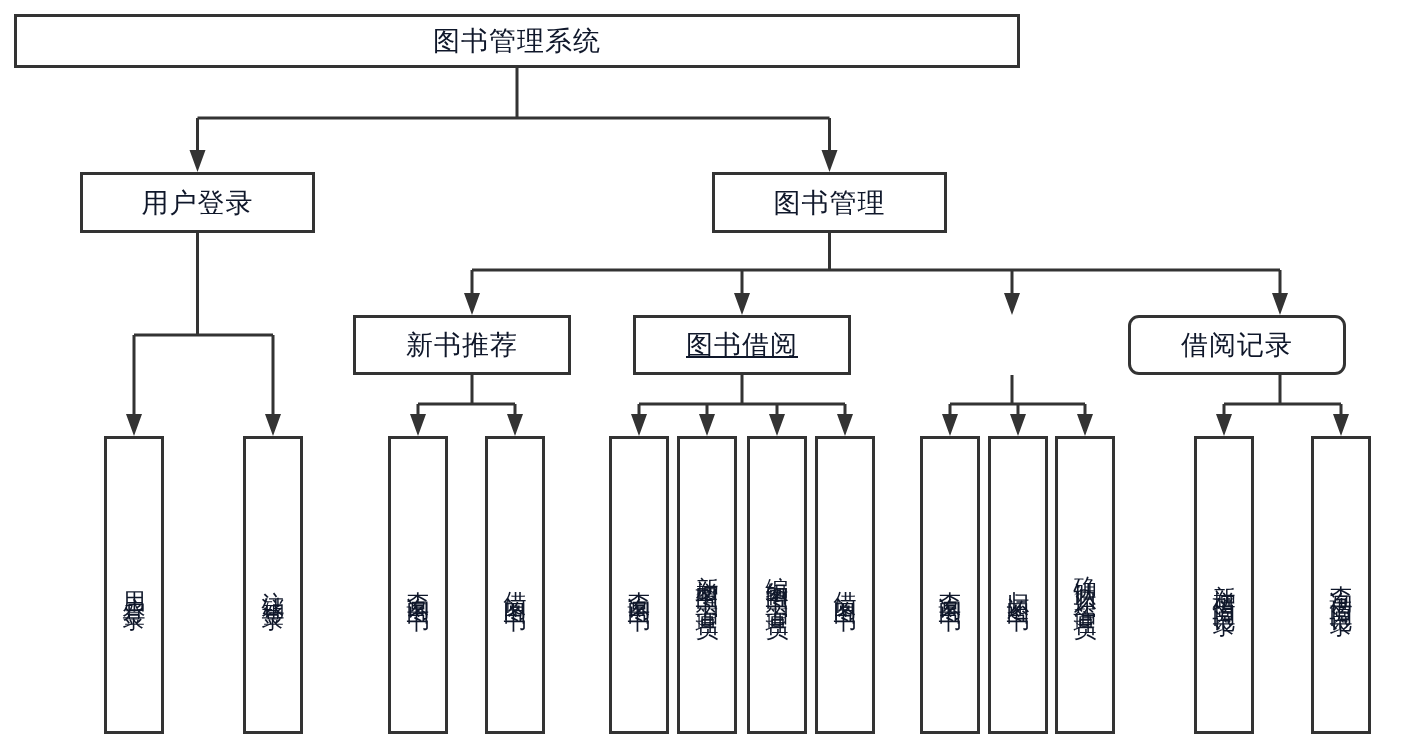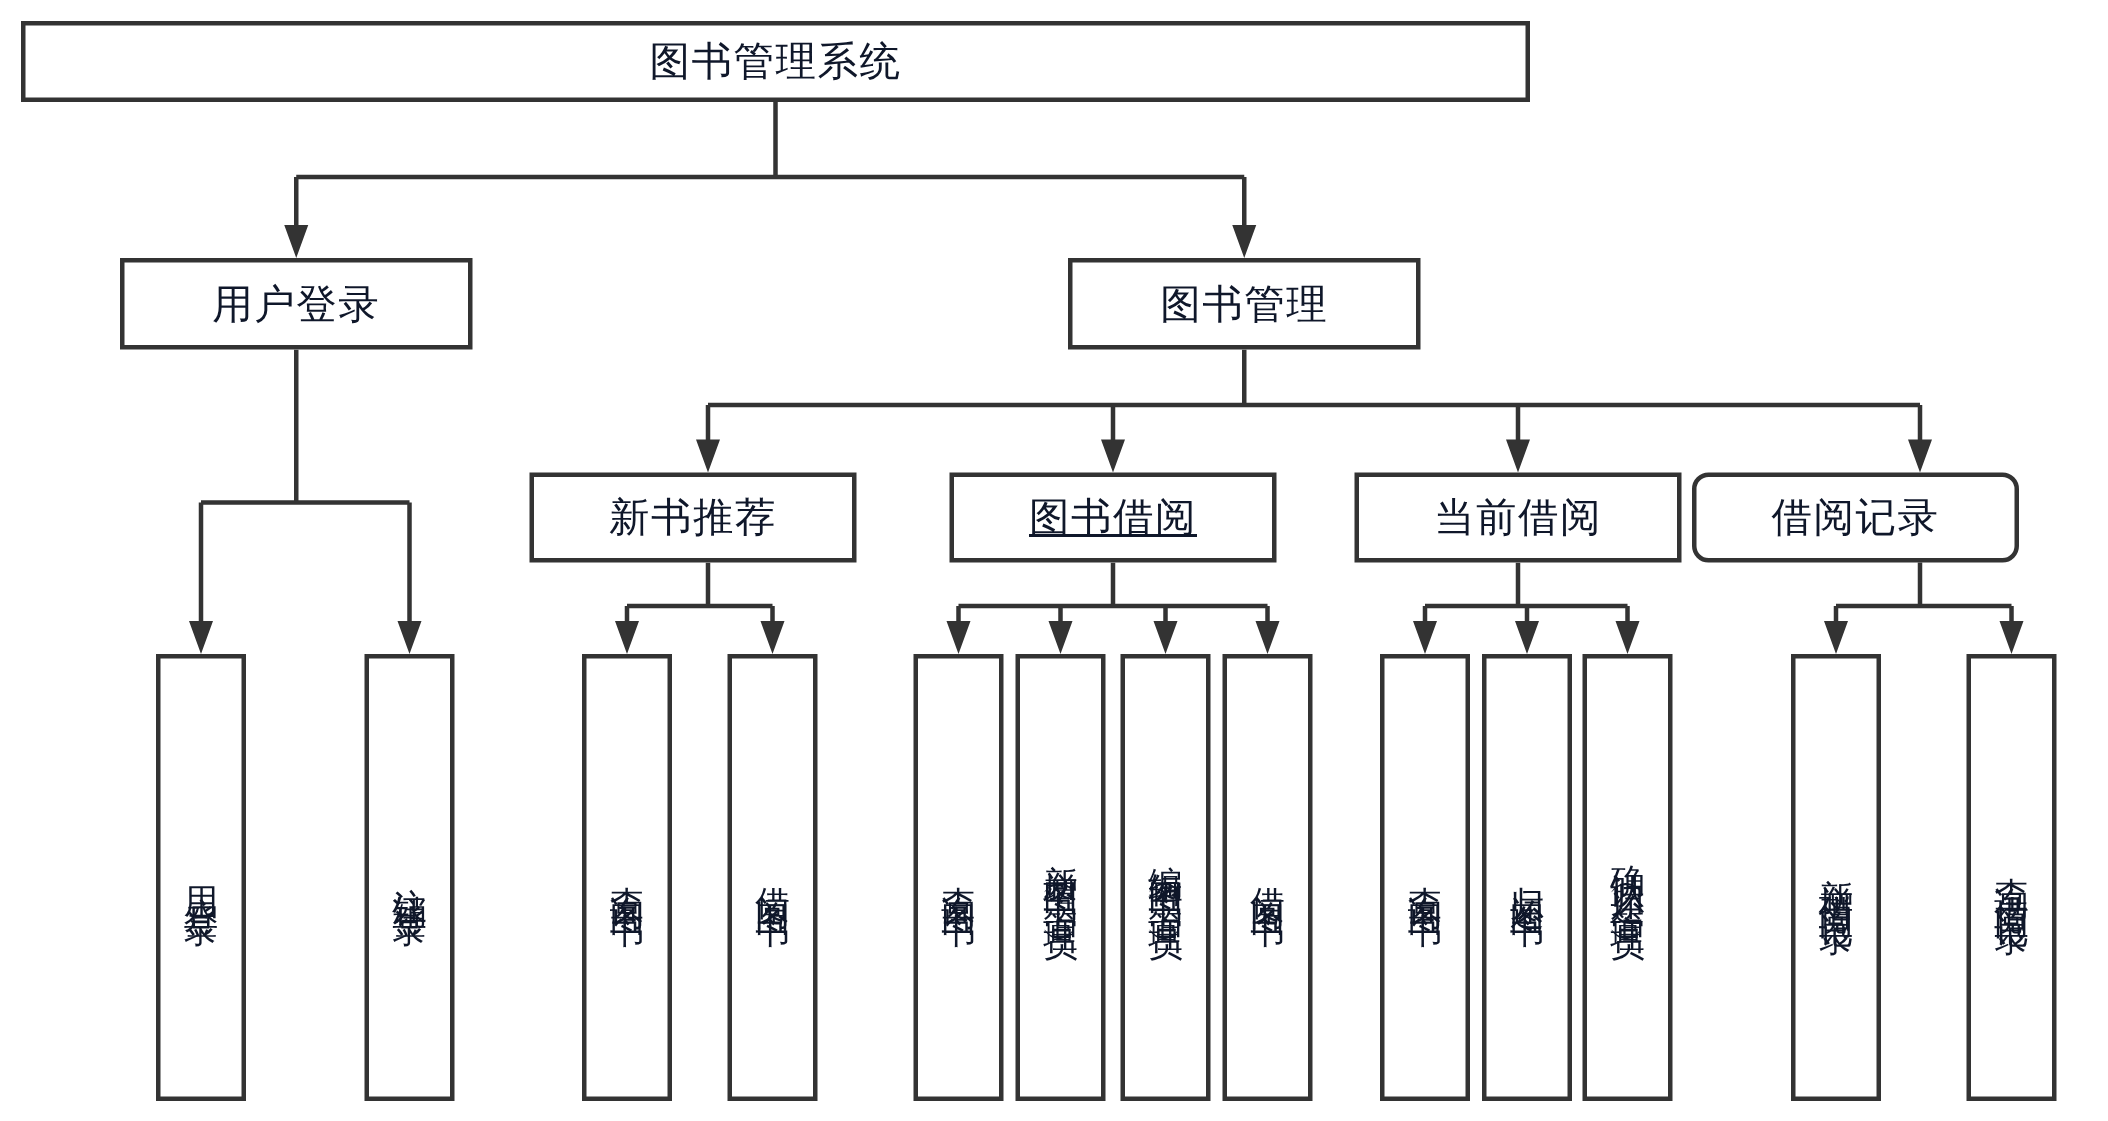--- a/index.html
+++ b/index.html
@@ -110,21 +110,20 @@
              M1333,414 L1349,414 L1341,436 Z"></path>
   </svg>
 
   <div class="node root">图书管理系统</div>
 
   <div class="node lvl2" style="left:80px;">用户登录</div>
   <div class="node lvl2" style="left:712px;">图书管理</div>
 
   <div class="node lvl3" style="left:353px;">新书推荐</div>
   <div class="node lvl3" style="left:633px;text-decoration:underline;">图书借阅</div>
-  <div class="node lvl3" style="left:903px;">当前借阅</div>
   <div class="node lvl3" style="left:1128px;border-radius:11px;">借阅记录</div>
 
   <div class="node leaf" style="left:104px;">用户登录</div>
   <div class="node leaf" style="left:243px;">注销登录</div>
 
   <div class="node leaf" style="left:388px;">查询图书</div>
   <div class="node leaf" style="left:485px;">借阅图书</div>
 
   <div class="node leaf" style="left:609px;">查询图书</div>
   <div class="node leaf" style="left:677px;">新增图书（管理员）</div>

